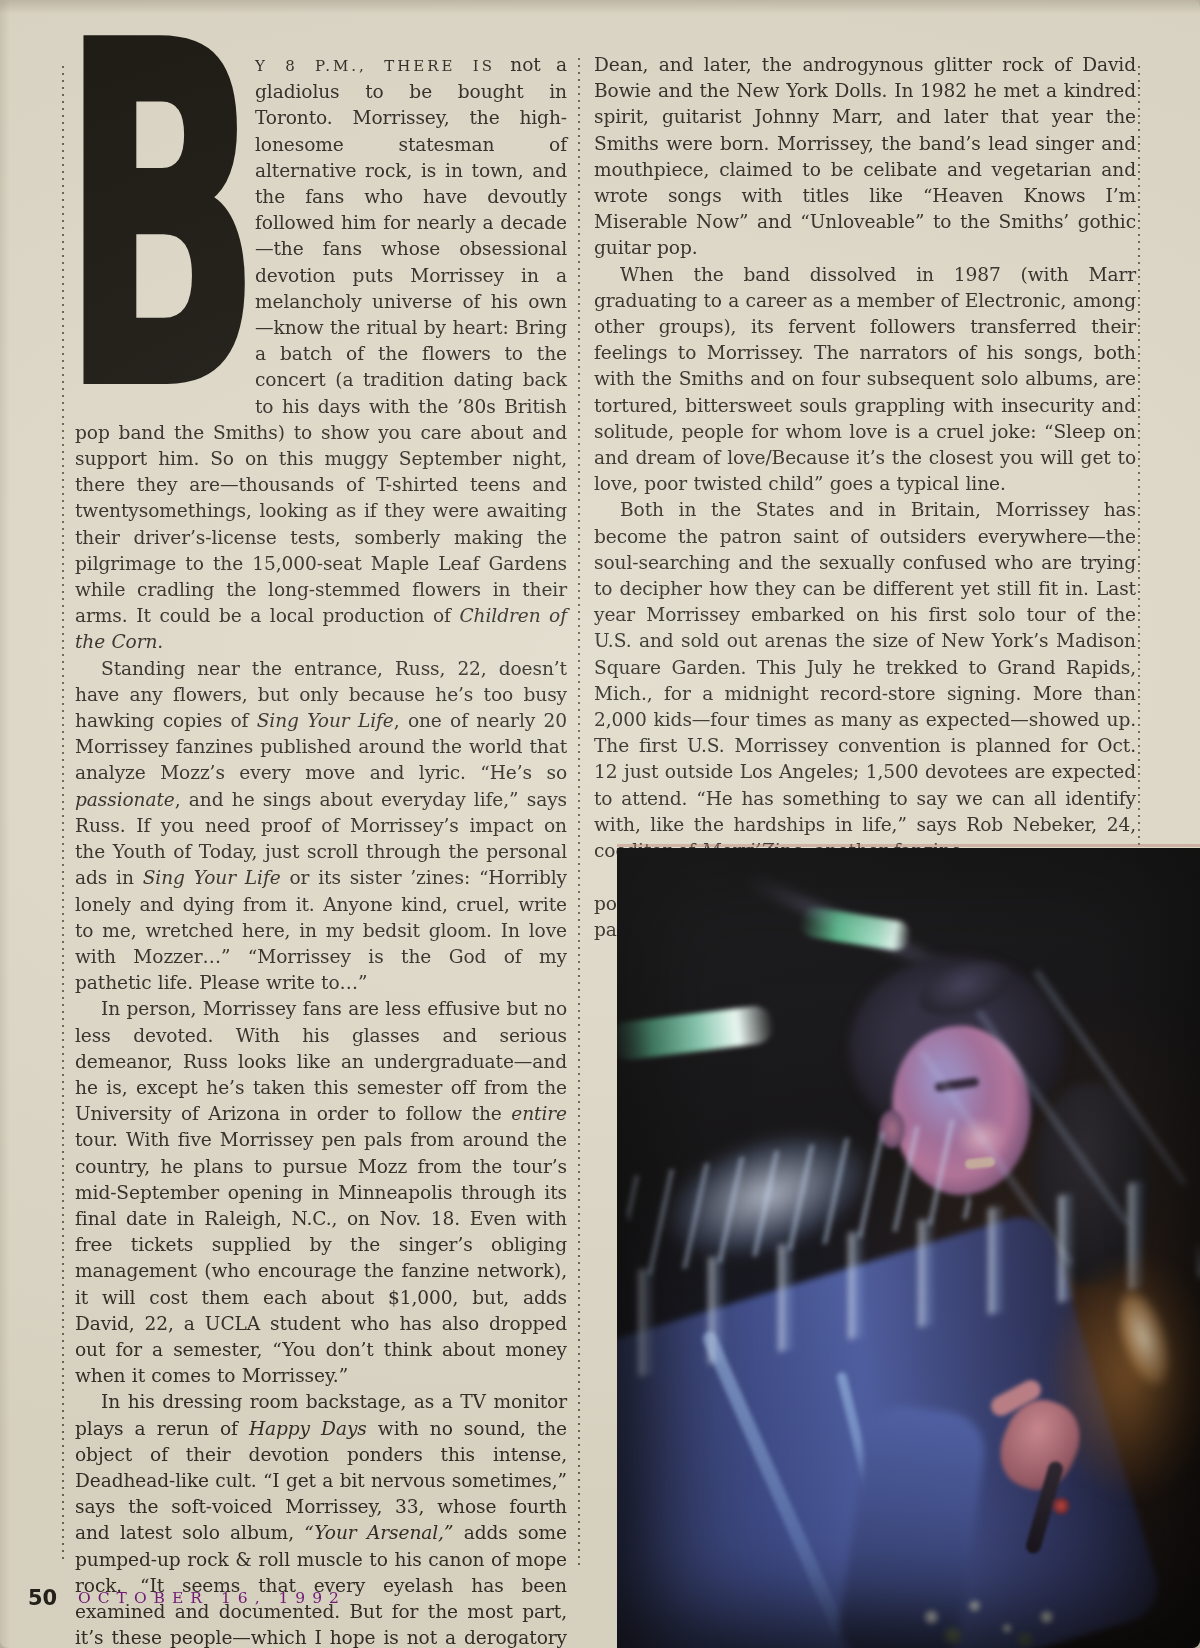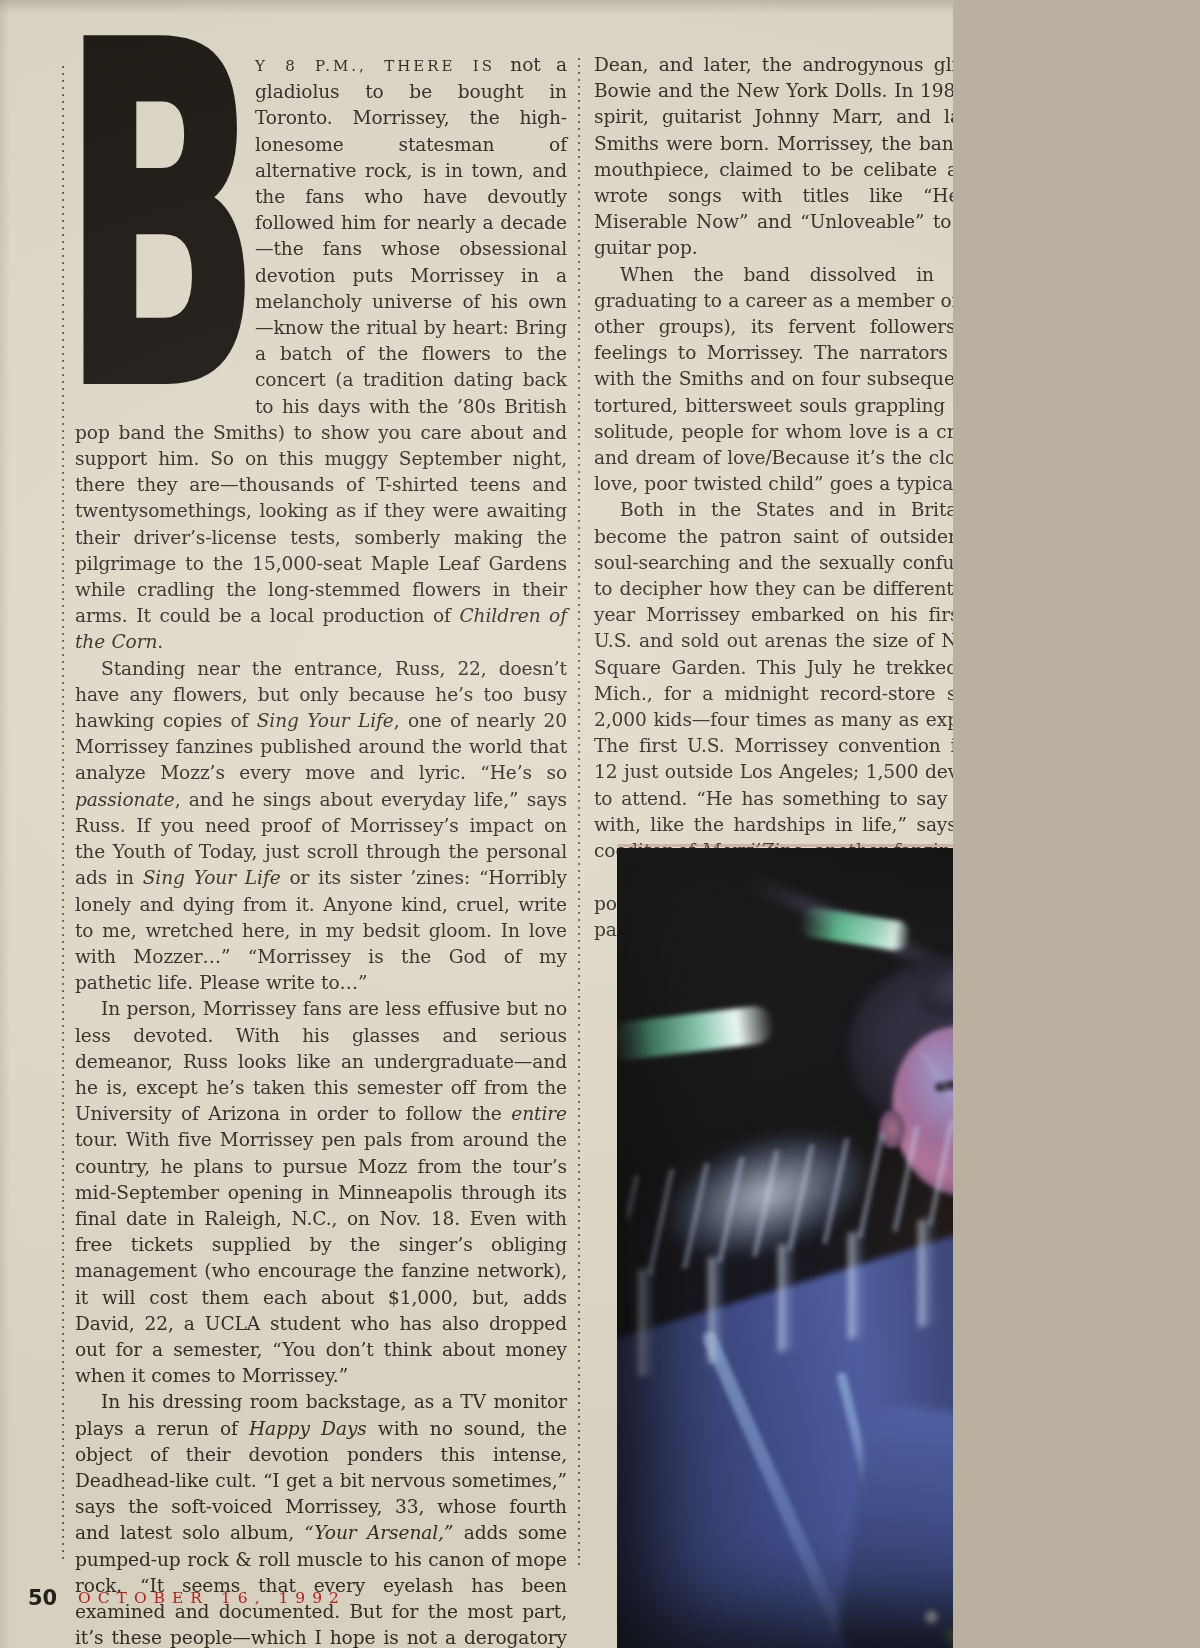--- a/index.html
+++ b/index.html
@@ -1,17 +1,17 @@
 <!DOCTYPE html>
 <html><head>
 <meta charset="utf-8">
 <style>
   html,body{margin:0;padding:0;background:#b9b0a0;}
-  .page{position:relative;width:953px;height:1648px;background:#e0dbca;overflow:hidden;
-        font-family:"DejaVu Serif",serif;color:#2e2923;}
+  .page{position:relative;width:1200px;height:1648px;background:#e0dbca;overflow:hidden;
+        font-family:"DejaVu Serif",serif;color:#2e2923;border-radius:8px;}
   .page::before{content:"";position:absolute;inset:0;pointer-events:none;
         background:linear-gradient(180deg,rgba(120,108,90,.28) 0,rgba(120,108,90,0) 14px),
                    linear-gradient(90deg,rgba(120,108,90,.16) 0,rgba(120,108,90,0) 10px),
                    radial-gradient(1400px 900px at 50% 40%,rgba(255,255,252,.10),rgba(90,80,60,.08) 95%);
         z-index:5;}
   
   .vrule{position:absolute;width:2px;
         background:repeating-linear-gradient(to bottom,#6b6152 0 2px,rgba(0,0,0,0) 2px 7px);}
   .rule-left{left:62px;top:66px;height:1496px;}
   .rule-mid{left:578px;top:58px;height:1508px;}
@@ -32,21 +32,21 @@
   .dropcap span{position:absolute;left:-14px;top:-74px;
         font-family:"DejaVu Sans",sans-serif;font-weight:bold;font-size:470px;line-height:1;
         color:#17140f;transform:scaleX(0.56);transform-origin:left top;
         -webkit-text-stroke:6px #17140f;}
 
   
   .footer{position:absolute;left:0;top:1586px;width:600px;z-index:6;}
   .pageno{position:absolute;left:28px;top:0;font-family:"DejaVu Sans",sans-serif;
           font-weight:bold;font-size:21px;color:#23201a;}
   .issue-date{position:absolute;left:78px;top:3px;font-family:"DejaVu Serif",serif;
-          font-size:15.5px;letter-spacing:7px;color:#b91c1c;}
+          font-size:15.5px;letter-spacing:7px;color:#701a75;}
 
   
   .photo{position:absolute;left:617px;top:848px;width:583px;height:800px;overflow:hidden;
          background:#0a090c;}
   .photo-topline{position:absolute;left:617px;top:844px;width:583px;height:3px;
          background:rgba(185,125,110,.45);}
   .photo *{position:absolute;}
   .ph-amb{inset:0;background:radial-gradient(420px 520px at 80% 60%,rgba(110,60,25,.30),rgba(0,0,0,0) 65%),
                           radial-gradient(500px 420px at 30% 75%,rgba(40,55,120,.25),rgba(0,0,0,0) 70%);}
   .hairwisp{left:120px;top:70px;width:230px;height:16px;border-radius:10px;

